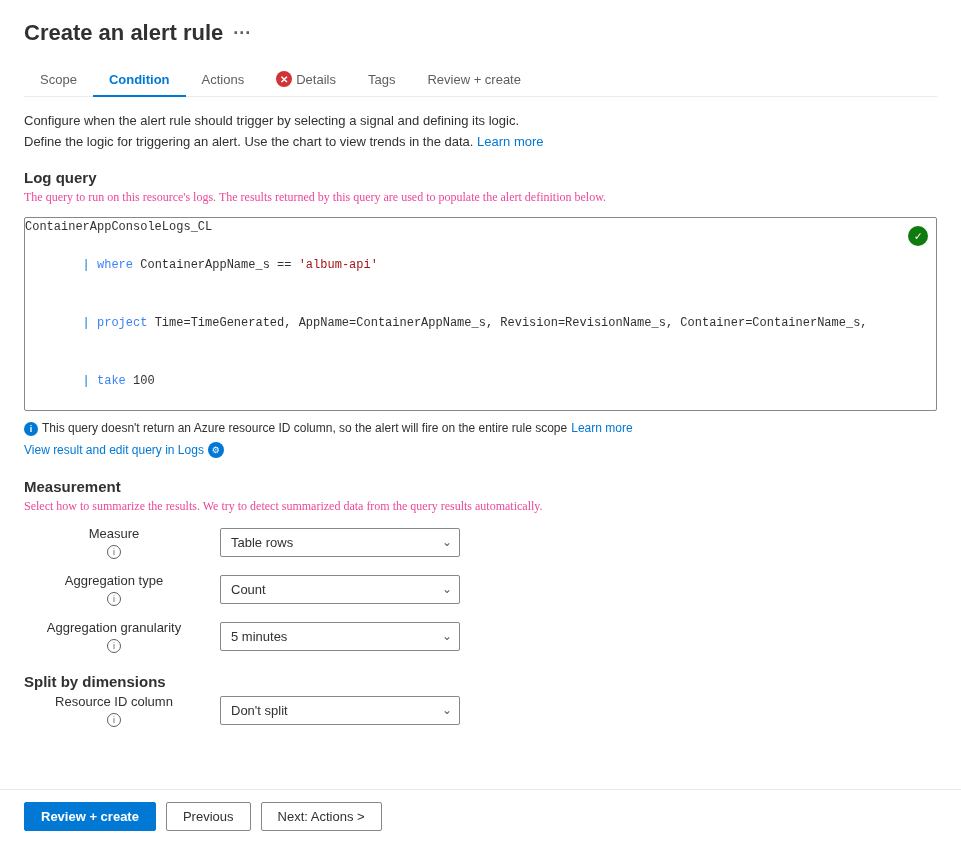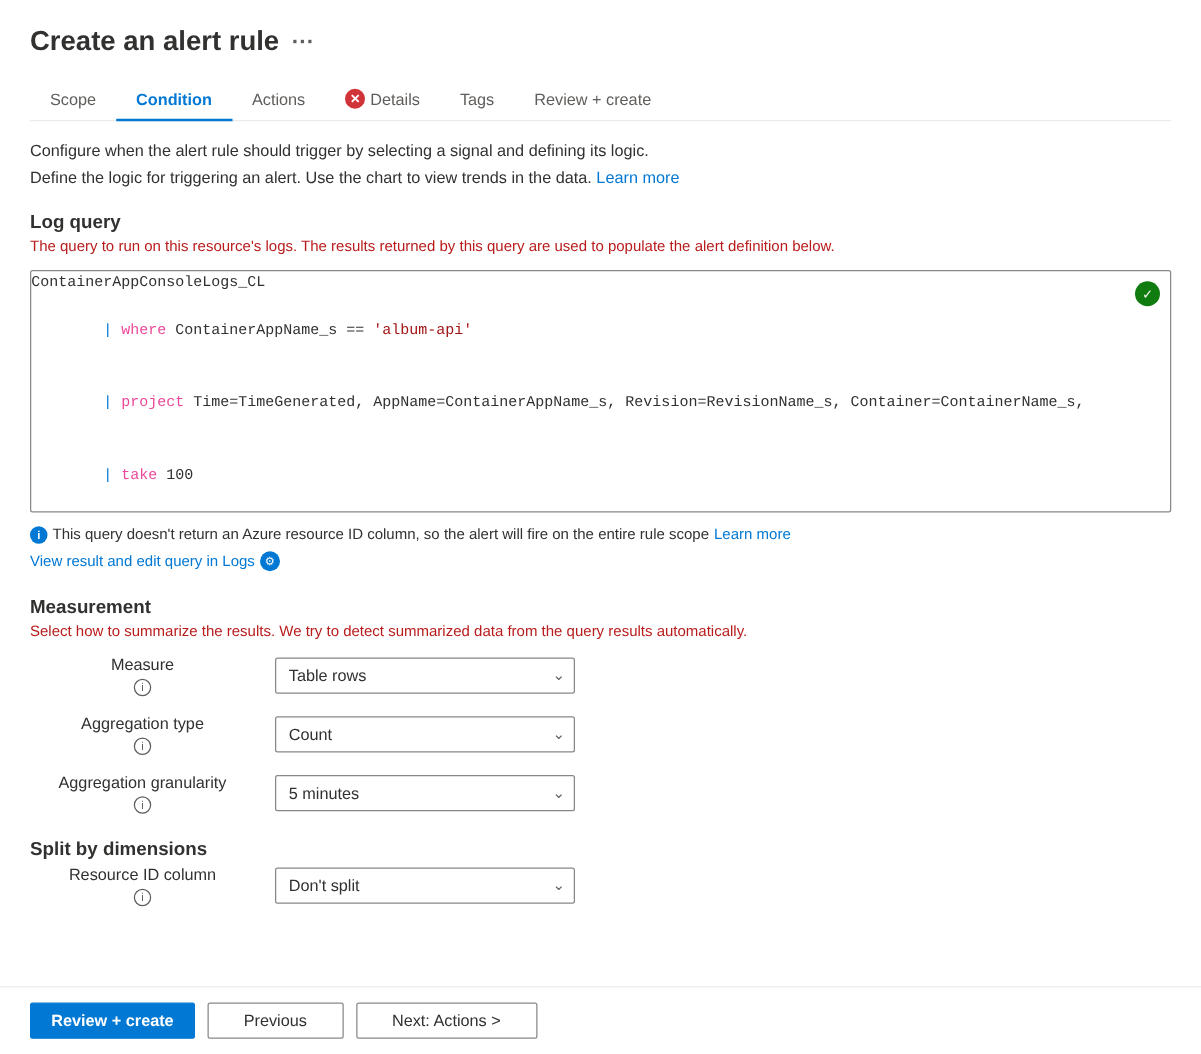--- a/index.html
+++ b/index.html
@@ -8,46 +8,46 @@
     .page-title { font-size: 22px; font-weight: 600; color: #323130; margin-bottom: 4px; display: flex; align-items: center; gap: 10px; }
     .page-title-dots { font-size: 18px; color: #605e5c; }
     .tabs { display: flex; gap: 0; border-bottom: 1px solid #edebe9; margin-bottom: 16px; margin-top: 16px; }
     .tab { padding: 8px 16px; font-size: 13px; cursor: pointer; color: #605e5c; border-bottom: 2px solid transparent; background: none; border-top: none; border-left: none; border-right: none; position: relative; bottom: -1px; }
     .tab.active { color: #0078d4; border-bottom: 2px solid #0078d4; font-weight: 600; }
     .tab.error-tab { display: flex; align-items: center; gap: 4px; }
     .error-icon { width: 16px; height: 16px; border-radius: 50%; background: #d13438; color: white; font-size: 10px; display: inline-flex; align-items: center; justify-content: center; font-weight: 700; }
     .desc-text { font-size: 13px; color: #323130; margin-bottom: 6px; }
     .link { color: #0078d4; text-decoration: none; }
     .section-title { font-size: 15px; font-weight: 600; color: #323130; margin: 20px 0 4px 0; }
-    .section-desc { font-size: 12px; color: #b91c1c; margin-bottom: 12px; }
+    .section-desc { font-size: 12px; color: #ec4899; margin-bottom: 12px; font-family: Liberation Serif, serif; }
     .query-label { font-size: 13px; color: #323130; margin-bottom: 6px; display: flex; align-items: center; gap: 4px; }
     .required { color: #d13438; }
     .query-container { border: 1px solid #8a8886; border-radius: 2px; font-family: 'Courier New', monospace; font-size: 12px; background: #fff; min-height: 140px; position: relative; }
     .query-line { line-height: 1.6; white-space: pre; }
     .q-default { color: #323130; }
     .q-pipe { color: #0078d4; }
-    .q-keyword { color: #ec4899; }
+    .q-keyword { color: #3b82f6; }
     .q-string { color: #a31515; }
     .check-icon { position: absolute; top: 8px; right: 8px; width: 20px; height: 20px; border-radius: 50%; background: #107c10; display: flex; align-items: center; justify-content: center; }
     .check-icon::after { content: '✓'; color: white; font-size: 12px; }
     .info-row { margin-top: 10px; display: flex; align-items: flex-start; gap: 4px; font-size: 12px; color: #323130; }
     .info-icon { width: 14px; height: 14px; border-radius: 50%; background: #0078d4; color: white; font-size: 9px; display: inline-flex; align-items: center; justify-content: center; flex-shrink: 0; margin-top: 1px; font-weight: 700; }
     .view-logs-row { margin-top: 6px; font-size: 12px; display: flex; align-items: center; gap: 4px; }
     .badge-icon { width: 16px; height: 16px; background: #0078d4; border-radius: 50%; display: inline-flex; align-items: center; justify-content: center; }
     .badge-icon::after { content: '⚙'; color: white; font-size: 9px; }
     .form-row { display: flex; align-items: center; margin-bottom: 14px; gap: 16px; }
     .form-label { width: 180px; font-size: 13px; color: #323130; display: flex; align-items: center; gap: 4px; flex-shrink: 0; flex-direction: column; }
     .info-circle { width: 14px; height: 14px; border-radius: 50%; border: 1px solid #605e5c; color: #605e5c; font-size: 9px; display: inline-flex; align-items: center; justify-content: center; cursor: pointer; flex-shrink: 0; }
     .select-wrapper { position: relative; width: 240px; }
     .select-control { width: 100%; padding: 6px 32px 6px 10px; border: 1px solid #8a8886; border-radius: 2px; font-size: 13px; color: #323130; background: #fff; appearance: none; cursor: pointer; }
     .chevron-down { position: absolute; right: 8px; top: 50%; transform: translateY(-50%); pointer-events: none; color: #605e5c; font-size: 12px; }
     .split-section { margin-top: 20px; }
     .footer { position: fixed; bottom: 0; left: 0; right: 0; background: #fff; border-top: 1px solid #edebe9; padding: 12px 24px; display: flex; gap: 10px; align-items: center; }
     .btn-primary { background: #0078d4; color: white; border: 1px solid #0078d4; padding: 6px 16px; font-size: 13px; cursor: pointer; border-radius: 2px; font-weight: 600; }
-    .btn-secondary { background: #fff; color: #323130; border: 1px solid #8a8886; padding: 6px 28px; font-size: 13px; cursor: pointer; border-radius: 2px; }
+    .btn-secondary { background: #fff; color: #323130; border: 1px solid #8a8886; padding: 6px 16px; font-size: 13px; cursor: pointer; border-radius: 2px; }
     .resource-row { margin-bottom: 14px; }
     .bottom-spacer { height: 60px; }
     .query-wrapper { position: relative; }
   </style>
 </head>
 <body>
 
 <div class="page">
   <div class="page-title">
     <span>Create an alert rule</span>

